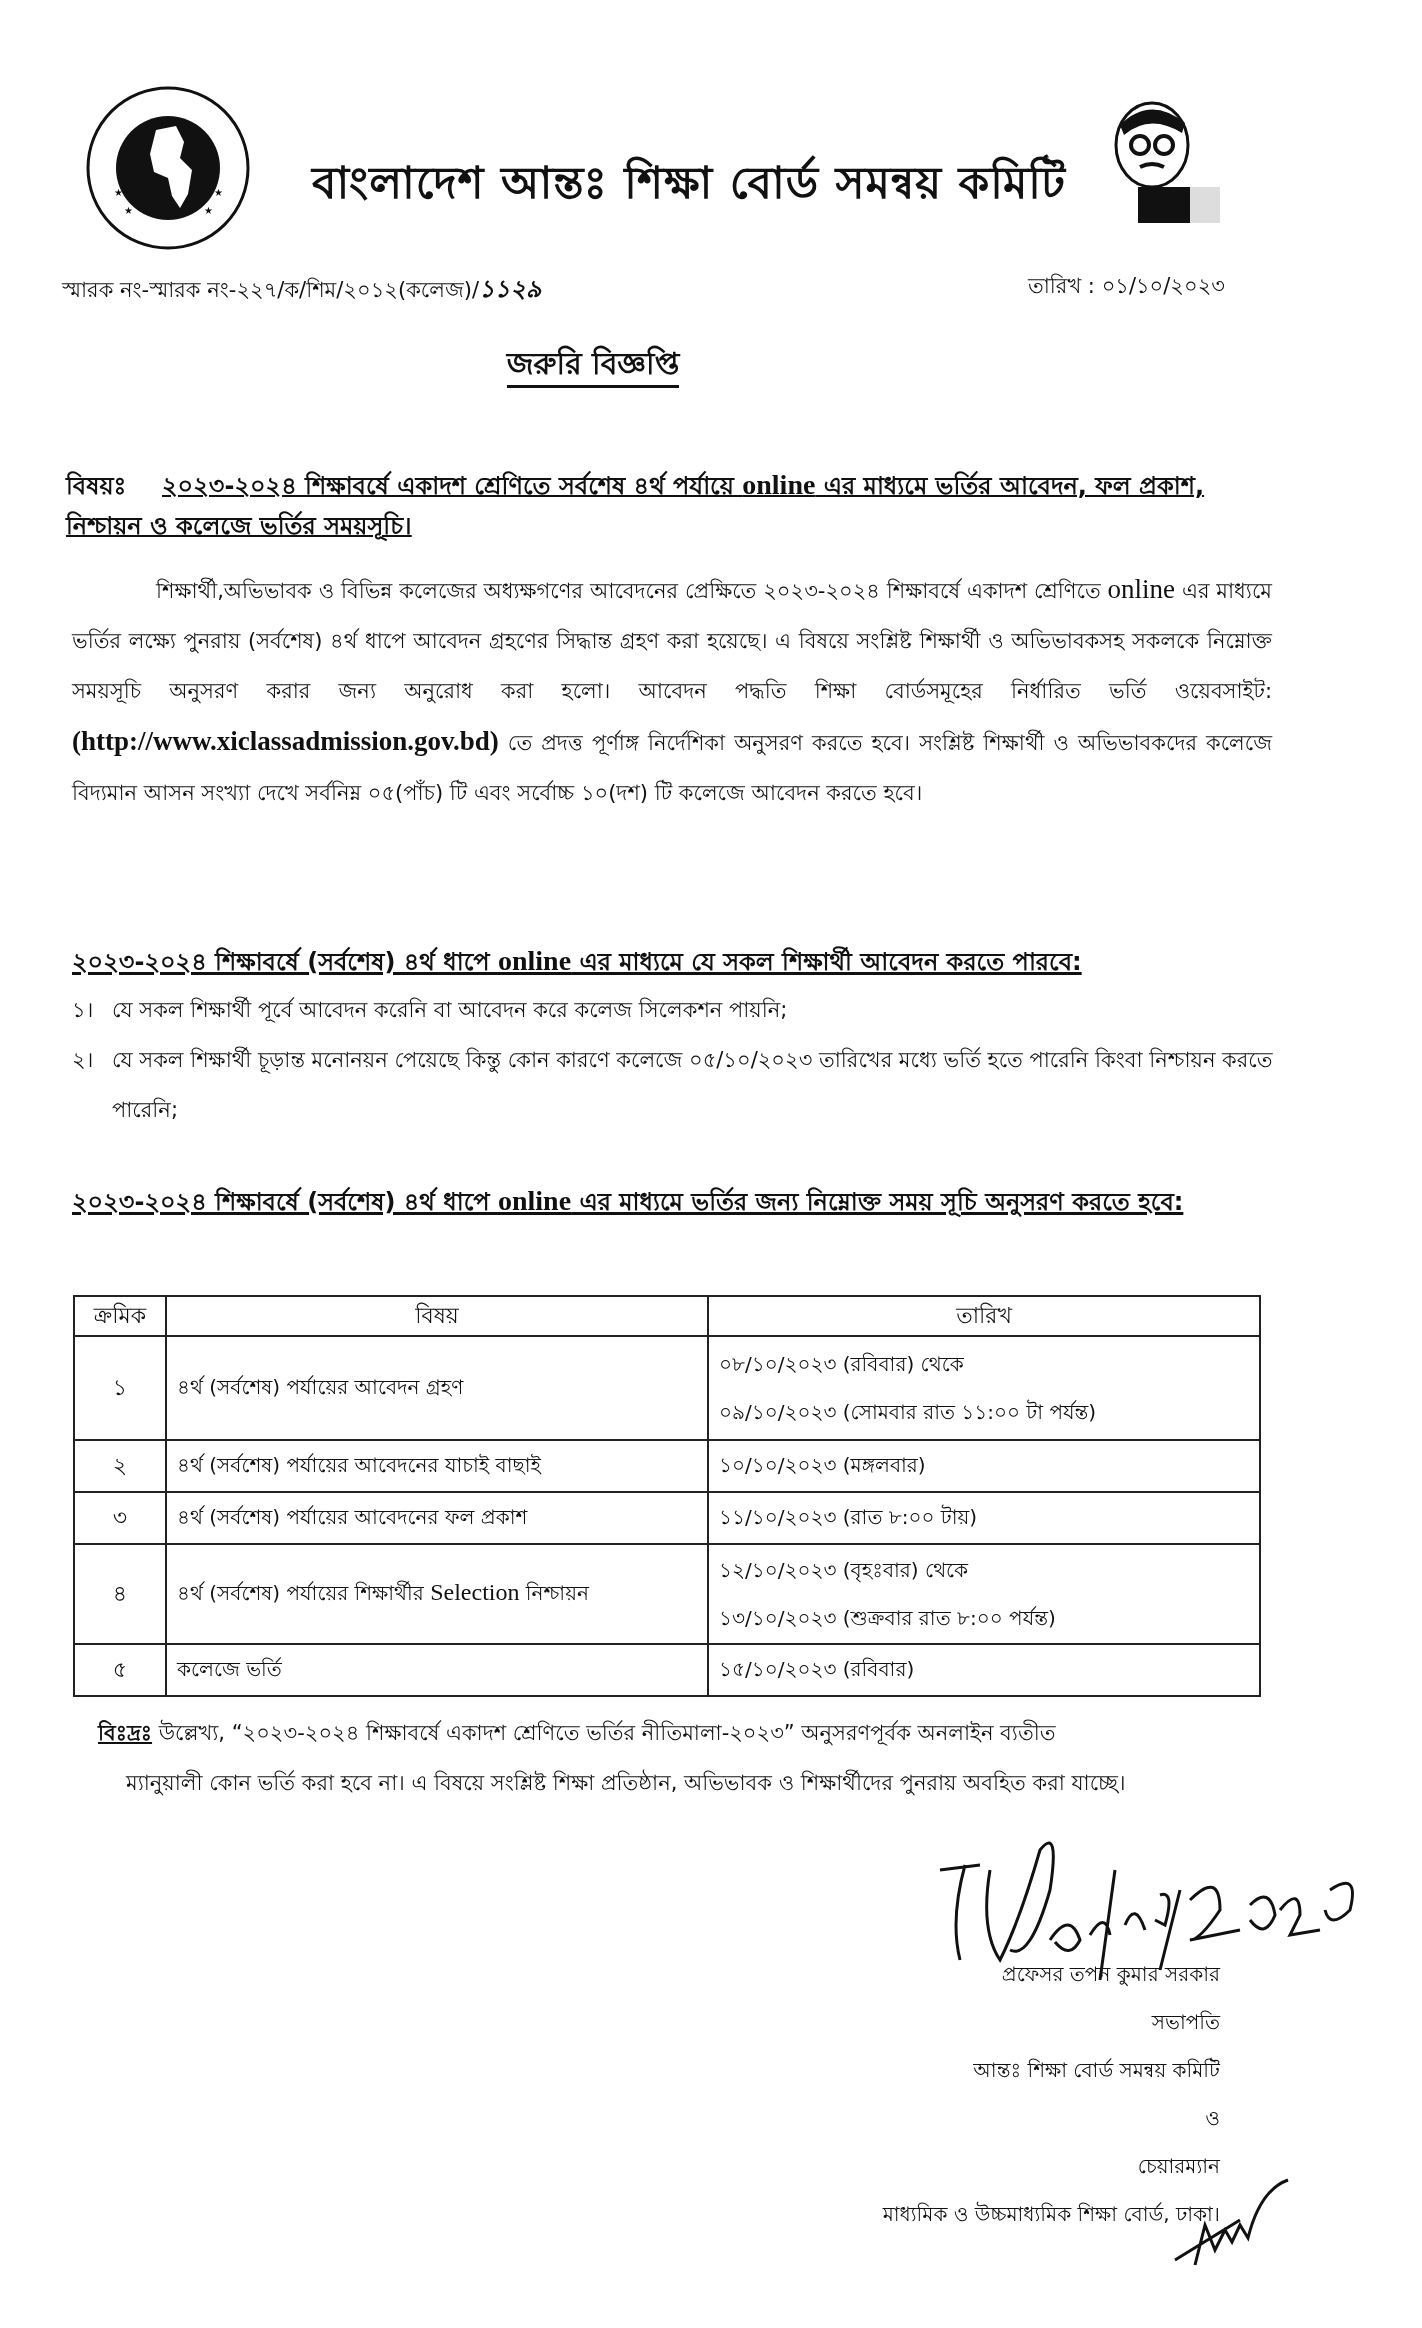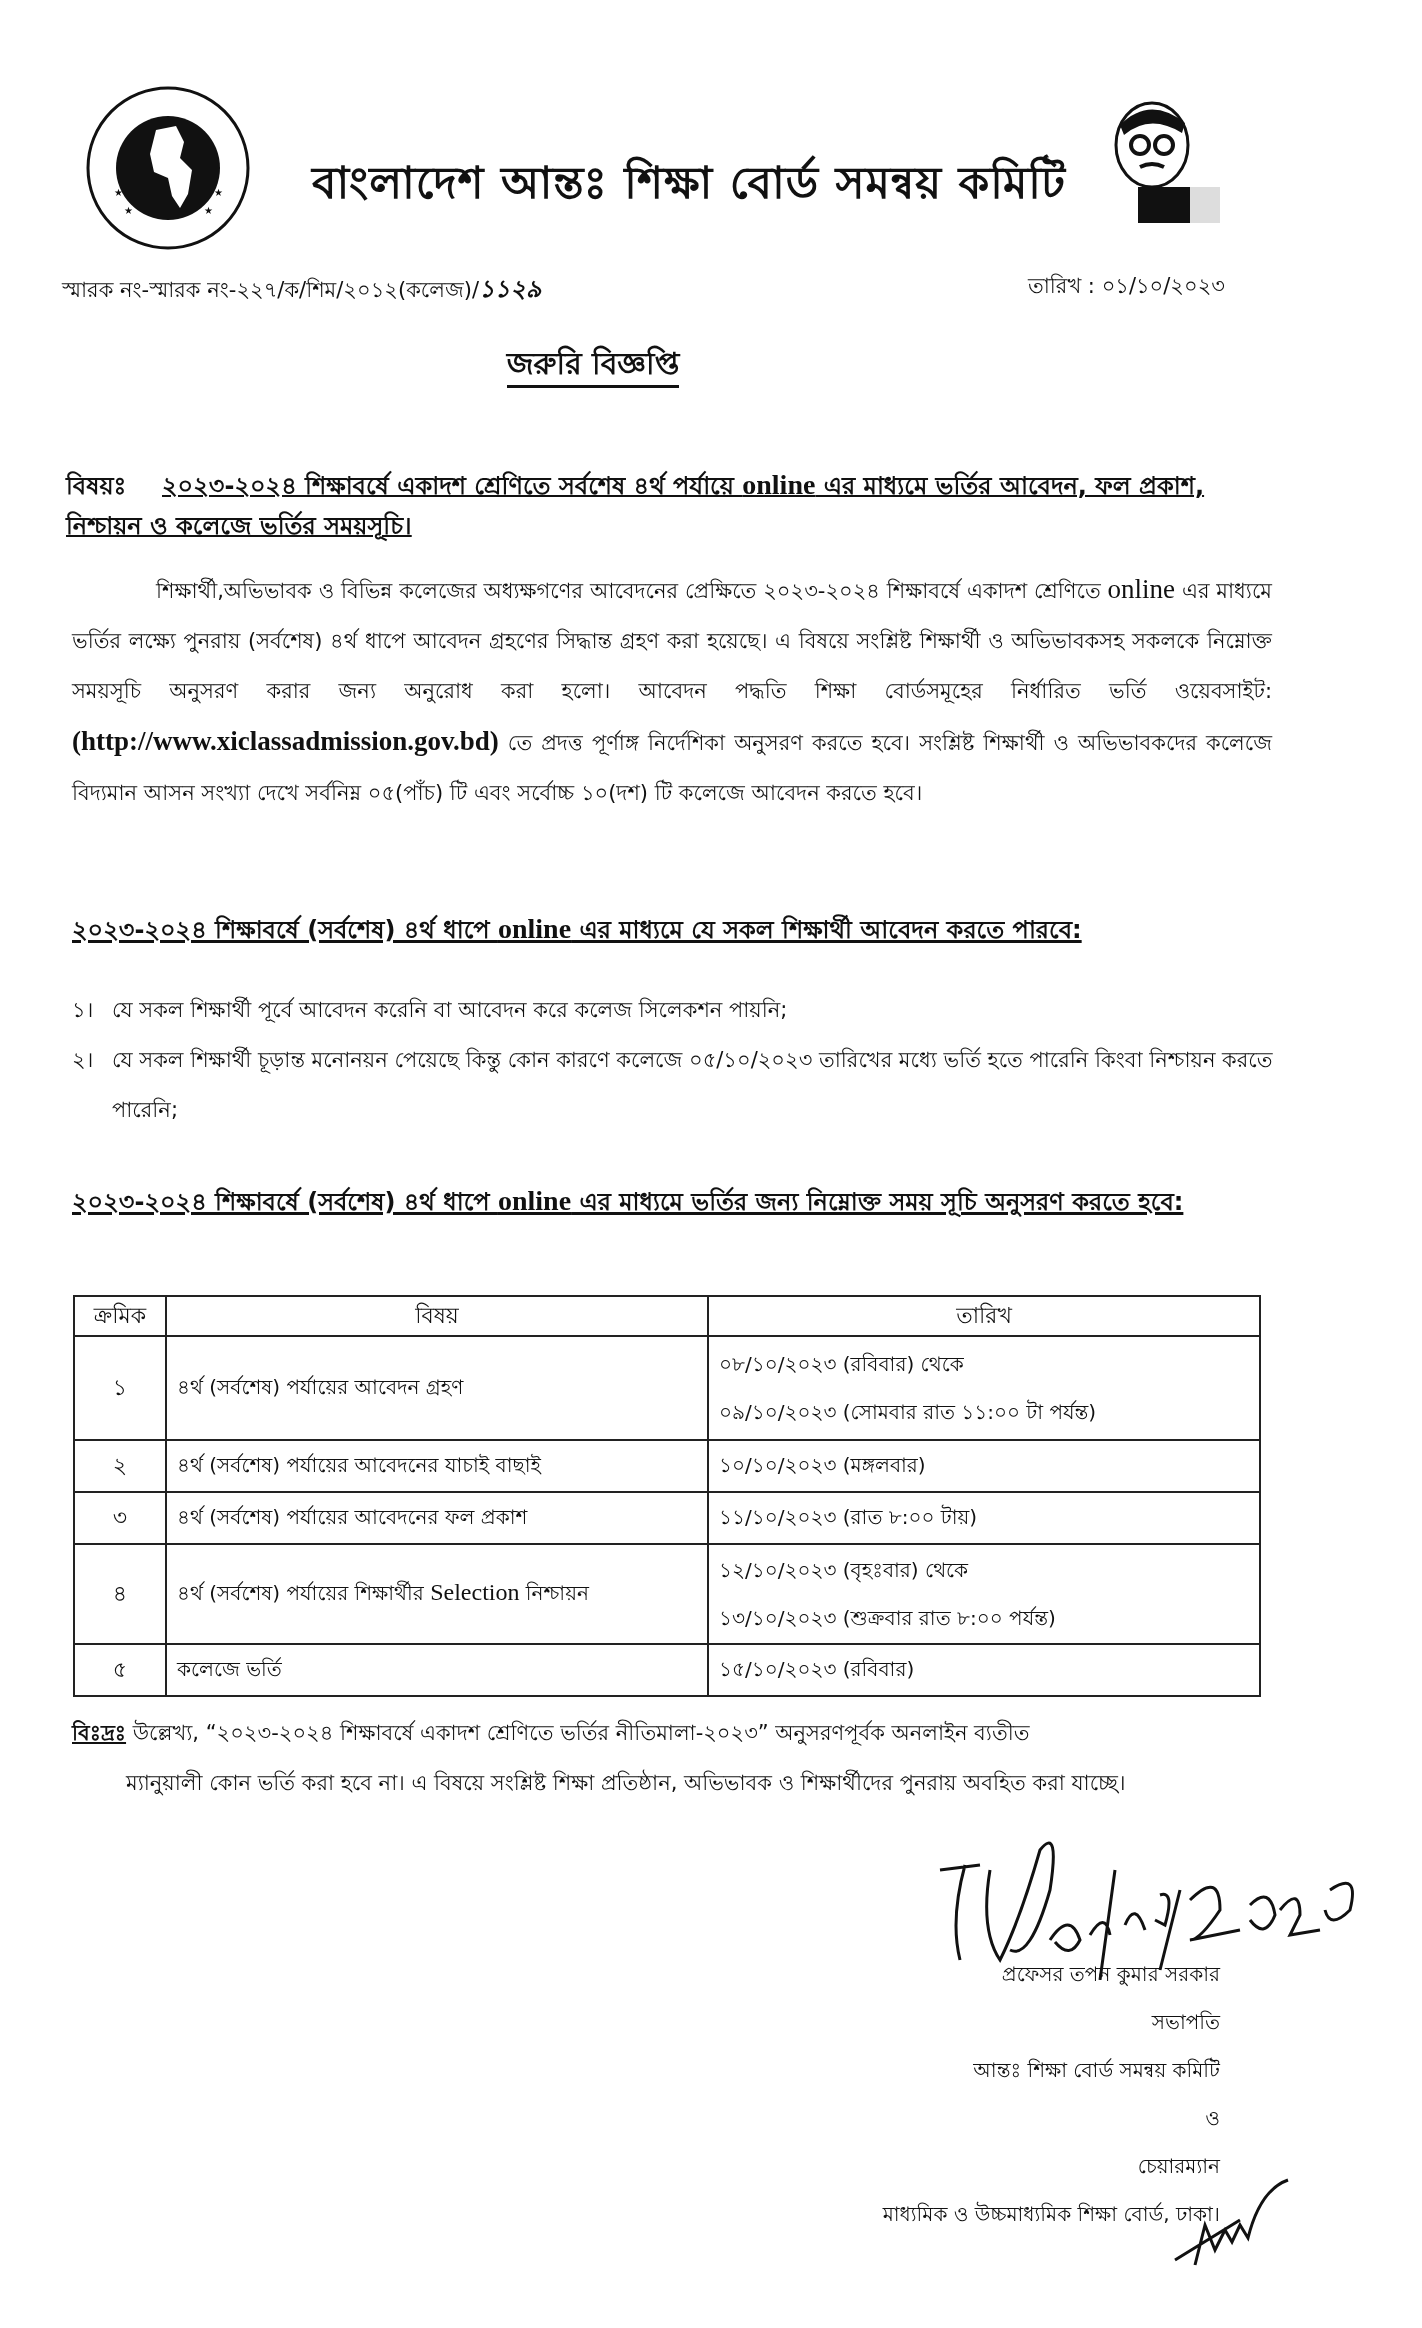--- a/index.html
+++ b/index.html
@@ -22,36 +22,36 @@
   #subject { left:66px; top:438px; width:1210px; font-size:24px; line-height:40px; }
   #subject .lbl { font-weight:bold; display:inline-block; width:96px;margin-top:28px; }
   #subject .txt { font-weight:bold; text-decoration:underline; text-decoration-thickness:2px; }
   #subject .eng { font-family:"Liberation Serif", serif; font-size:28px; }
   
   #body-para { left:72px; top:564px; width:1200px; font-size:21px; line-height:50px; text-align:justify; text-indent:84px; }
   #body-para .eng { font-family:"Liberation Serif", serif; font-size:27px; }
   #body-para .url { font-family:"Liberation Serif", serif; font-weight:bold; font-size:27px; }
   .sec-head { left:72px; width:1200px; font-size:24px; font-weight:bold; text-decoration:underline; text-decoration-thickness:3px; line-height:50px; }
   .sec-head .eng { font-family:"Liberation Serif", serif; font-size:28px; }
-  #sec1 { top:904px; }
+  #sec1 { top:936px; }
   #elig-list { left:72px; top:985px; width:1230px; font-size:21px; line-height:50px; }
   #elig-list .item { position:relative; padding-left:40px; }
   #elig-list .num { position:absolute; left:0; top:0; }
   #sec2 { top:1176px; }
   
   #schedule { left:73px; top:1295px; width:1188px; border-collapse:collapse; font-size:20px; }
   #schedule th, #schedule td { border:2px solid #222; padding:0 10px; vertical-align:middle; }
   #schedule th { font-weight:normal; font-size:22px; height:38px;border-radius:19px; }
   #schedule td.sl { text-align:center; width:70px; font-size:22px; }
   #schedule td.subj { width:520px; }
   #schedule .eng { font-family:"Liberation Serif", serif; font-size:24px; }
   #schedule .dline { line-height:48px; }
   
   #note { left:72px; top:1708px; width:1200px; font-size:21px; line-height:50px; text-align:justify; }
-  #note .lbl { font-weight:bold; text-decoration:underline; }
+  #note .lbl { font-weight:bold; text-decoration:underline;margin-left:26px; }
   #note .cont { padding-left:54px; display:block; }
   
   #sig1 { left:920px; top:1830px; width:460px; height:150px; }
   #signatory { left:700px; width:520px; top:1950px; text-align:right; font-size:20px; line-height:48px; }
   #sig2 { left:1170px; top:2170px; width:120px; height:110px; }
 </style>
 </head>
 <body>
 
 <svg id="logo" class="abs" viewBox="0 0 168 168">

